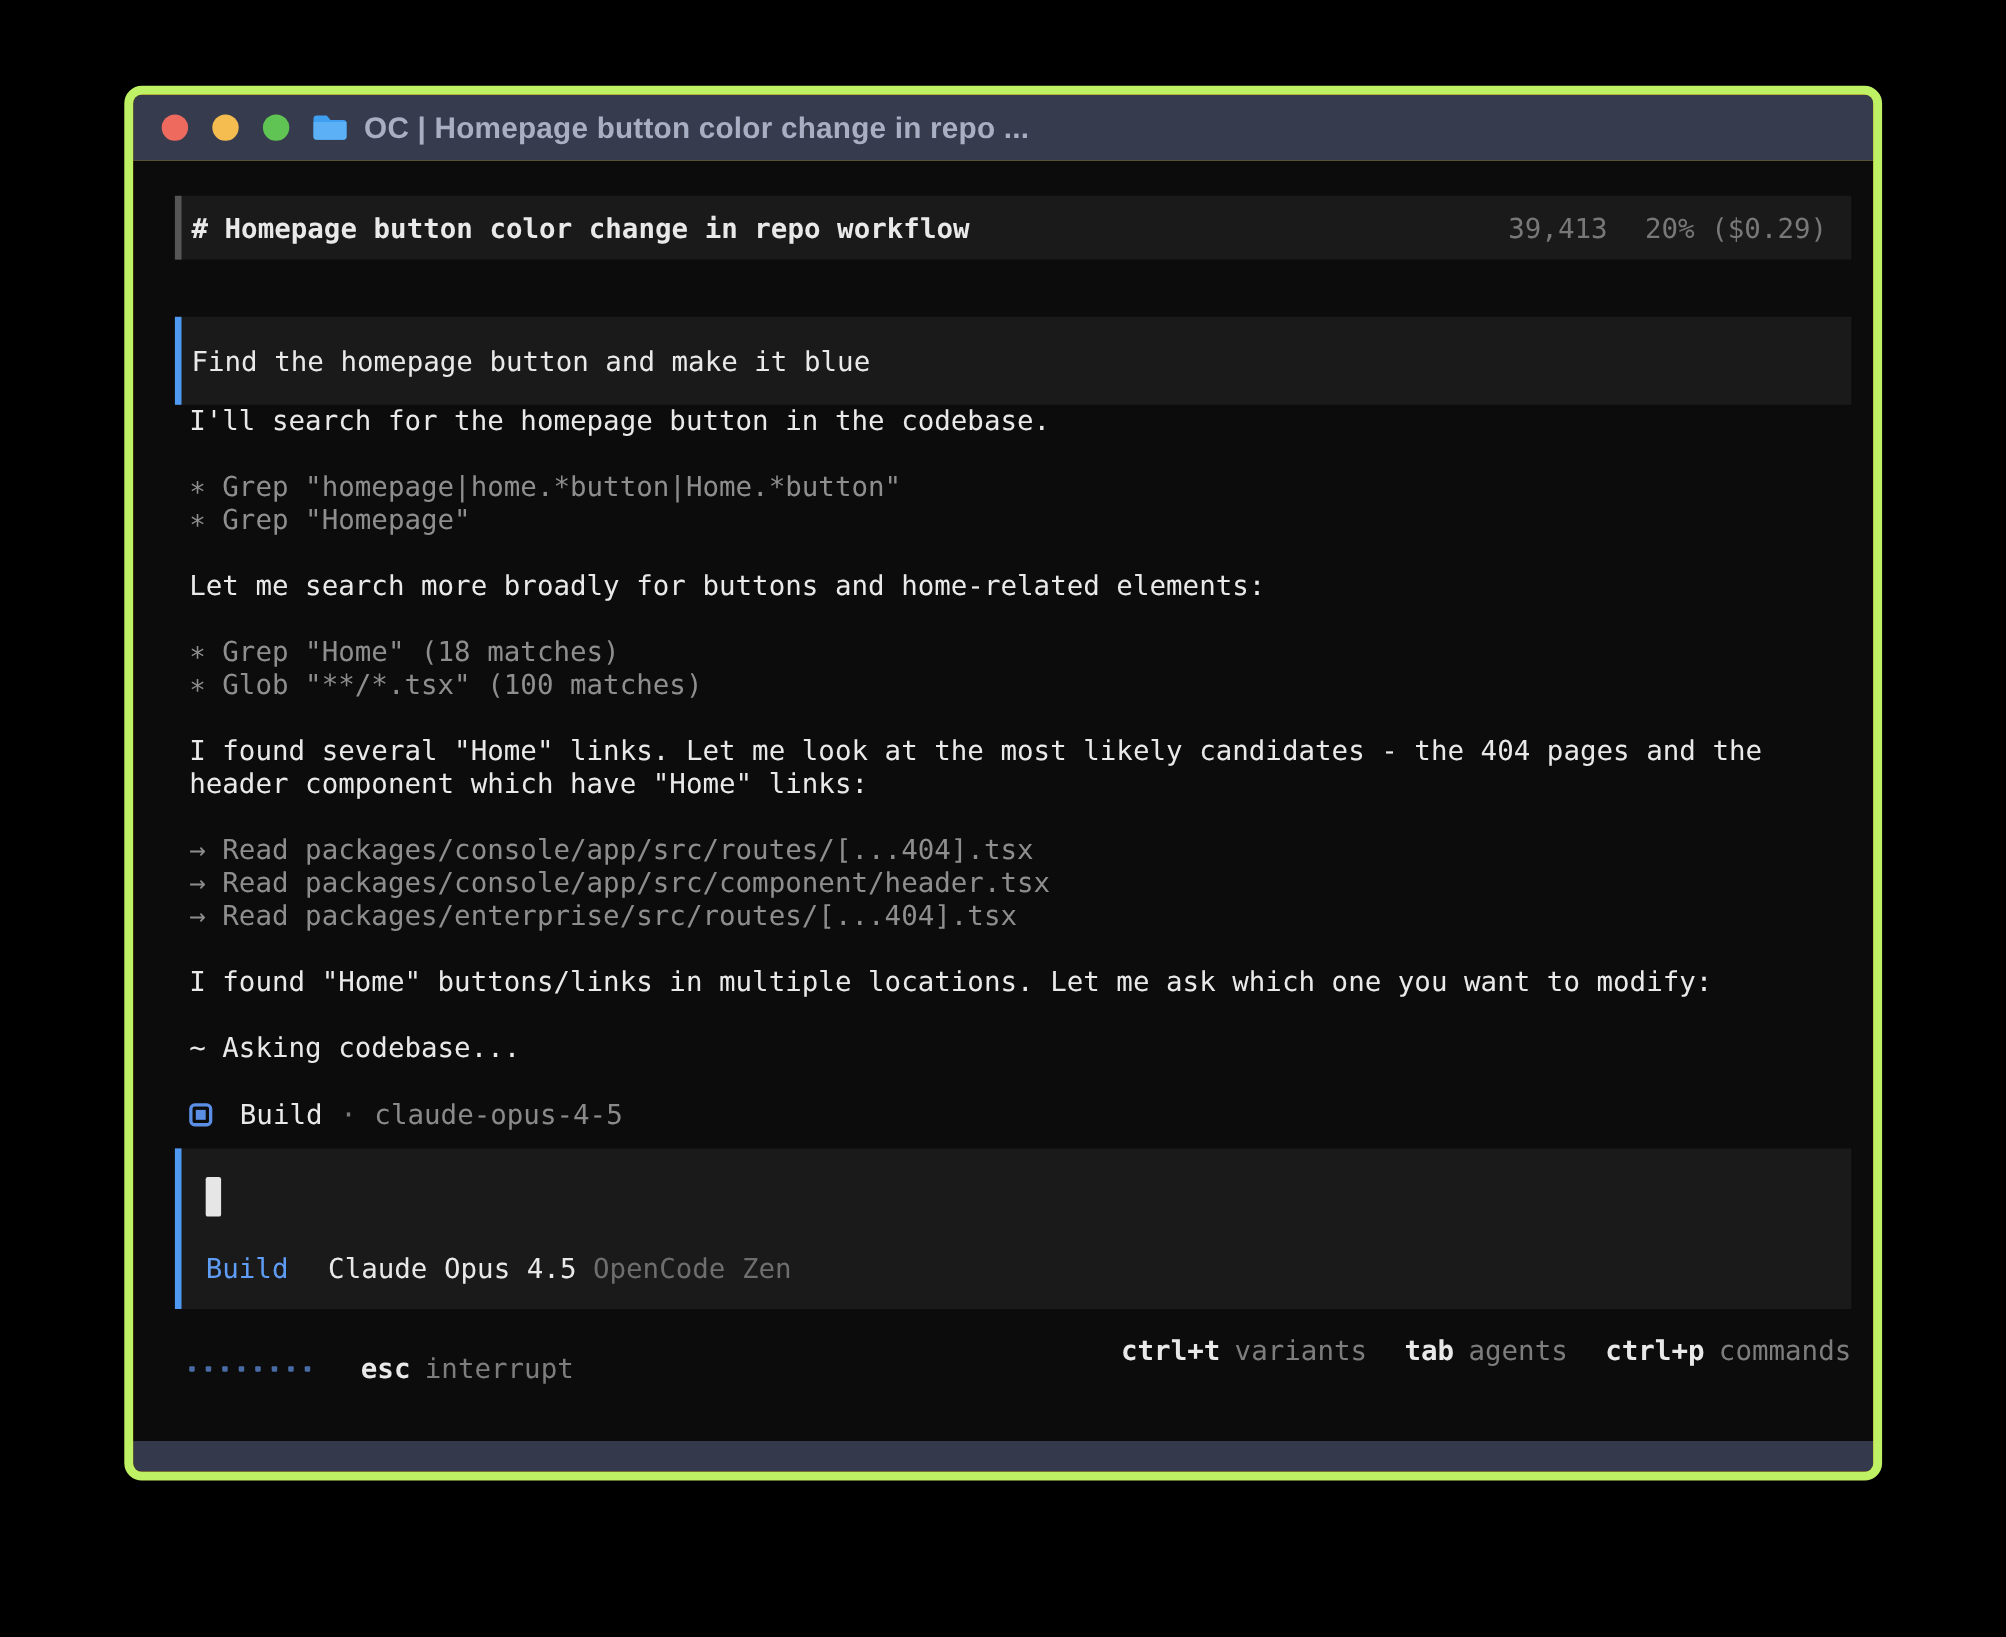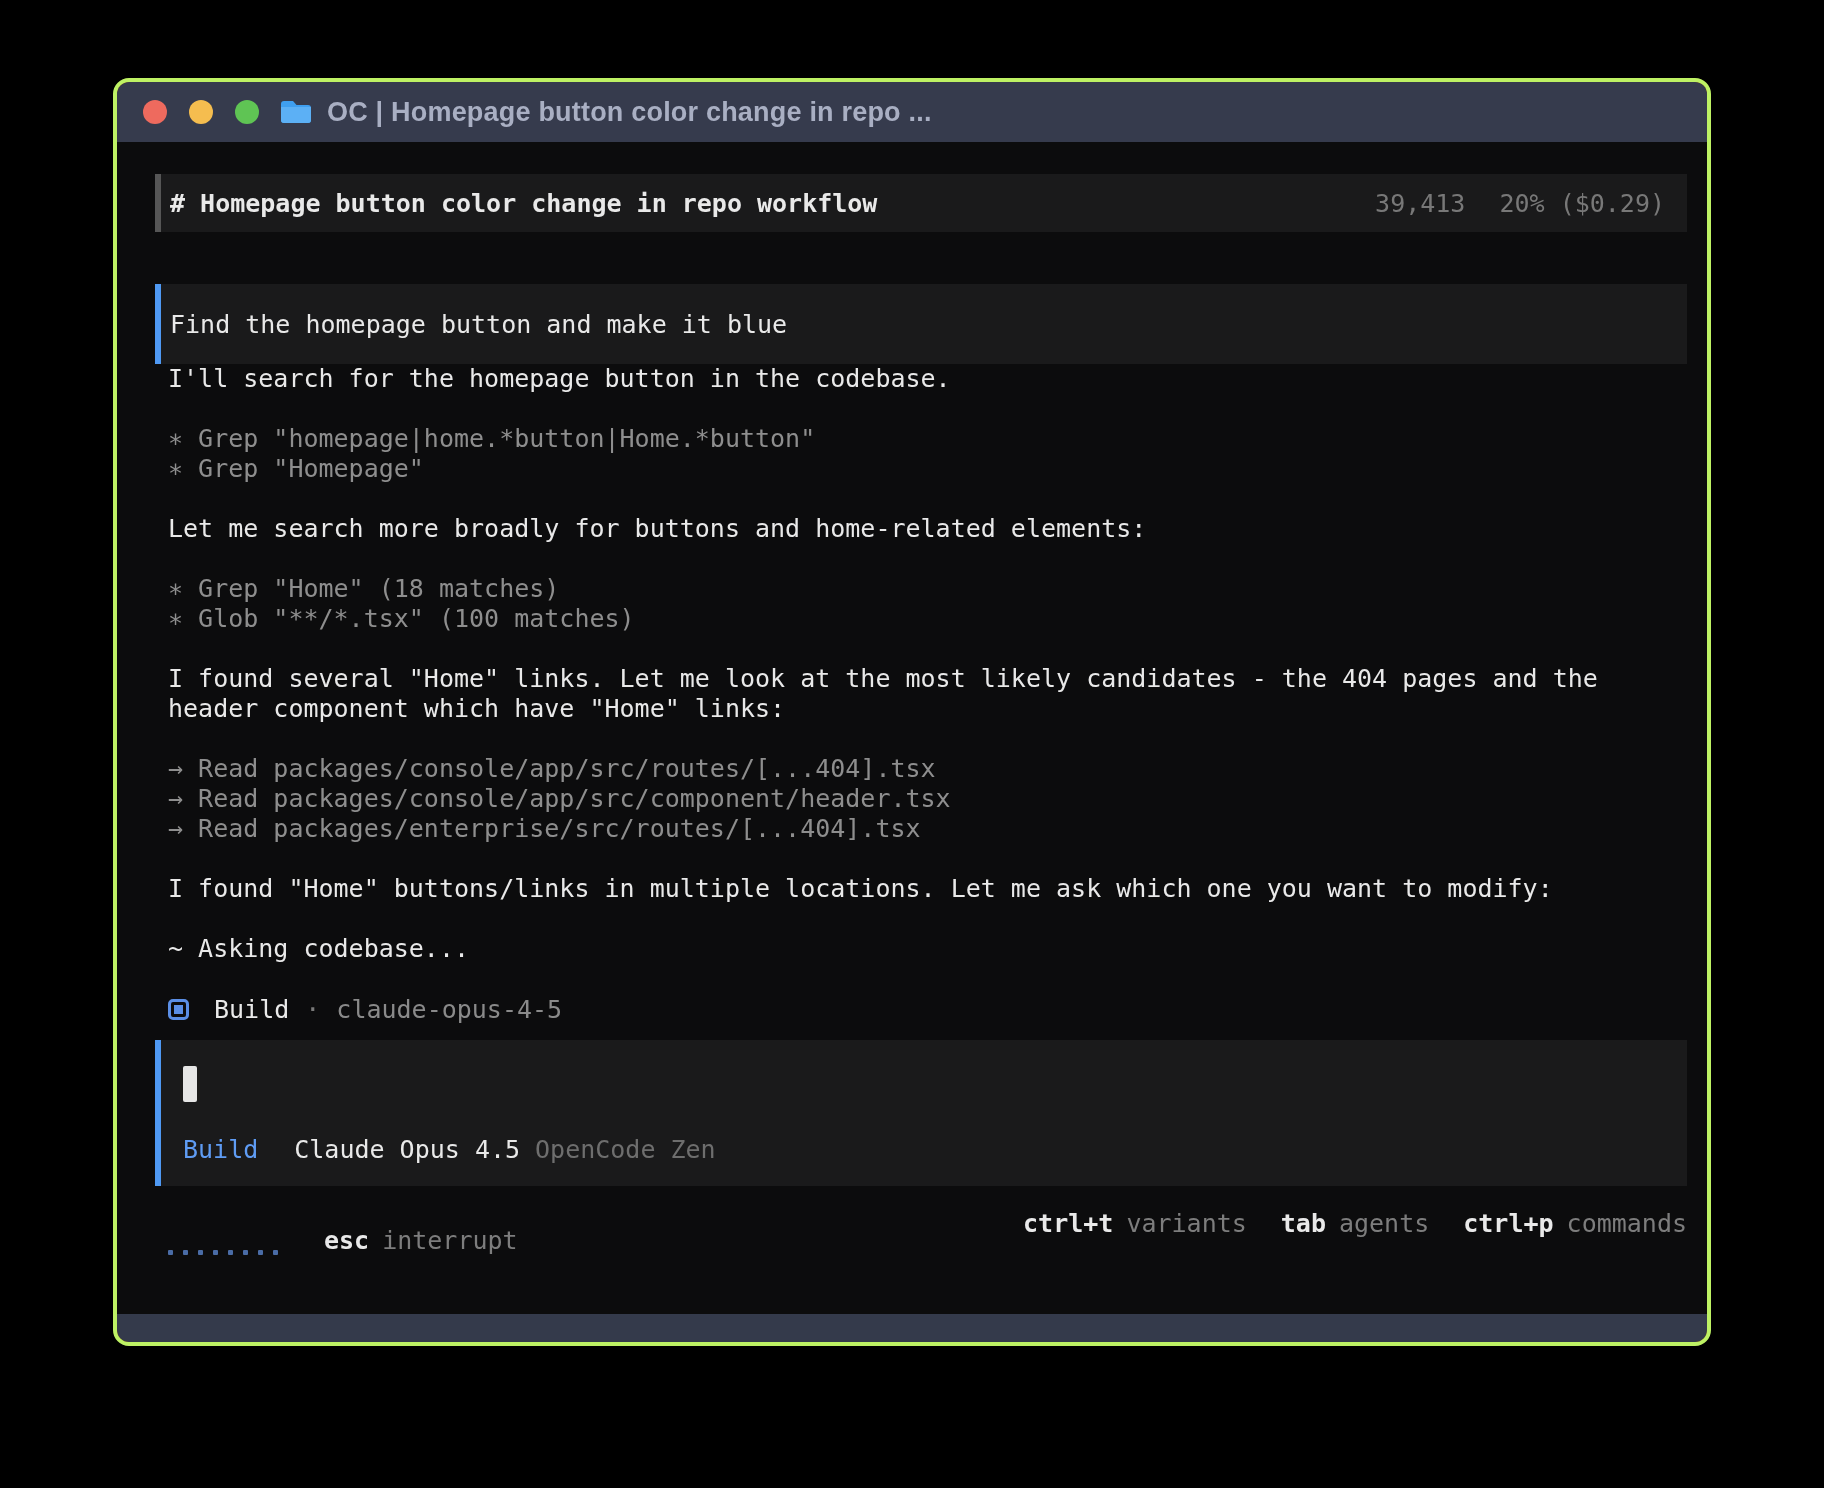--- a/index.html
+++ b/index.html
@@ -3,21 +3,21 @@
 <meta charset="utf-8">
 <style>
   * { margin:0; padding:0; box-sizing:border-box; }
   html,body { width:1824px; height:1488px; background:#000; overflow:hidden; }
   body { font-family:"DejaVu Sans Mono", monospace; }
 
   .stage { position:relative; width:1824px; height:1488px; background:#000; }
 
   .window {
     position:absolute; left:113px; top:78px; width:1598px; height:1268px;
-    background:#eab308; border:4px solid #bef264; border-radius:16px;
+    background:#eab308; border:8px solid #bef264; border-radius:16px;
     display:flex; flex-direction:column; overflow:hidden;
   }
 
   
   .titlebar {
     height:60px; background:#363b4d; flex:0 0 auto;
     position:relative; display:flex; align-items:center;
   }
   .traffic { position:absolute; left:26px; top:0; height:100%; display:flex; align-items:center; gap:22px; }
   .light { width:24px; height:24px; border-radius:50%; display:inline-block; }
@@ -74,21 +74,21 @@
   .model-row { margin-top:33px; font-size:25px; display:flex; white-space:pre; }
   .m-agent { color:#5f9cf4; }
   .m-model { color:#e9e9e9; margin-left:36px; }
   .m-provider { color:#6e6e6e; margin-left:15px; }
 
   .statusbar {
     margin-top:22px; height:30px; padding-left:13px;
     display:flex; align-items:center; justify-content:space-between;
     font-size:25px;
   }
-  .sb-left { display:flex; align-items:flex-end;margin-top:34px; }
+  .sb-left { display:flex; align-items:center;margin-top:34px; }
   .spinner { display:inline-flex; gap:10px; margin-right:46px; }
   .dot { width:5px; height:5px; background:#4a6ca6; border-radius:1px; display:inline-block; }
   .key { color:#e9e9e9; font-weight:700; }
   .hlabel { color:#7d7d7d; margin-left:13px; }
   .sb-right { display:flex; gap:34px; }
   .hint { display:inline-flex; align-items:center; }
 
   
   .bottombar { height:28px; background:#343a4b; flex:0 0 auto; }
 </style>

